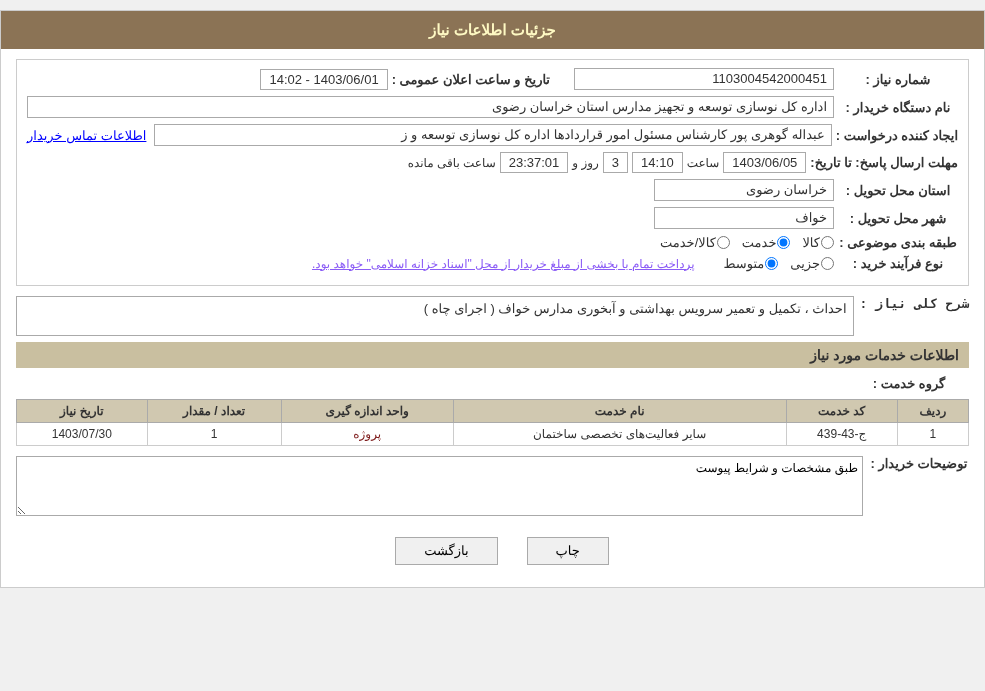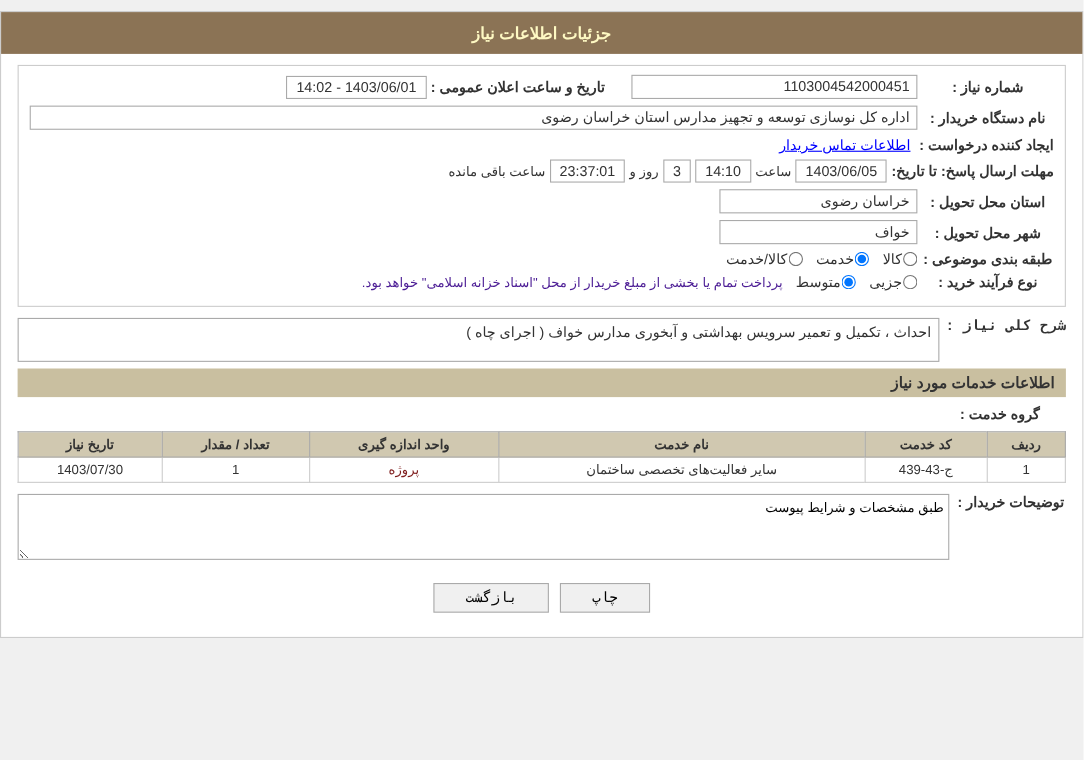--- a/index.html
+++ b/index.html
@@ -126,21 +126,22 @@
       display: flex;
       justify-content: center;
       gap: 10px;
       padding: 12px 0;
     }
     .btn {
       padding: 5px 28px;
       border: 1px solid #aaa;
       cursor: pointer;
       font-size: 13px;
-      font-family: Liberation Mono, monospace;
+      font-family: Liberation Serif, serif;
+      margin-left: 19px;
     }
     .btn-print {
       background: #f0f0f0;
     }
     .btn-back {
       background: #f0f0f0;
     }
     .inner-content {
       position: relative;
     }
@@ -173,20 +174,21 @@
         <span class="datetime-box">1403/06/01 - 14:02</span>
       </div>
 
       <div class="row">
         <span class="field-label">نام دستگاه خریدار :</span>
         <span class="field-value">اداره کل نوسازی  توسعه و تجهیز مدارس استان خراسان رضوی</span>
       </div>
 
       <div class="row">
         <span class="field-label">ایجاد کننده درخواست :</span>
+        <span class="field-value">عبداله گوهری پور کارشناس مسئول امور قراردادها  اداره کل نوسازی  توسعه و ز</span>
         <span class="link-blue" style="white-space:nowrap; margin-right:4px;">اطلاعات تماس خریدار</span>
       </div>
 
       <div class="row">
         <span class="field-label">مهلت ارسال پاسخ: تا تاریخ:</span>
         <span class="datetime-box">1403/06/05</span>
         <span class="small-label">ساعت</span>
         <span class="datetime-box">14:10</span>
         <span class="datetime-box">3</span>
         <span class="small-label">روز و</span>
@@ -227,21 +229,21 @@
         <div class="radio-group">
           <div class="radio-item">
             <input type="radio" name="noeFarayand" style="">
             <span>جزیی</span>
           </div>
           <div class="radio-item">
             <input type="radio" name="noeFarayand" checked="" style="">
             <span>متوسط</span>
           </div>
         </div>
-        <span style="font-size:12px; margin-right:8px; color:#4c1d95;">پرداخت تمام یا بخشی از مبلغ خریدار از محل "اسناد خزانه اسلامی" خواهد بود.</span>
+        <span style="font-size:12px; margin-right:25px; color:#8b5cf6;text-decoration:underline;">پرداخت تمام یا بخشی از مبلغ خریدار از محل "اسناد خزانه اسلامی" خواهد بود.</span>
       </div>
 
     </div>
 
     <div class="row-aligned">
       <span class="field-label" style="min-width:100px; font-weight:bold; white-space:nowrap;font-family:Liberation Mono, monospace;">شرح کلی نیاز :</span>
       <div style="flex:1; border:1px solid #aaa; padding:4px 6px; min-height:40px; background:#fff; text-align:right;">
         <span>احداث ، تکمیل و تعمیر سرویس بهداشتی و آبخوری مدارس خواف ( اجرای چاه )</span>
       </div>
     </div>

